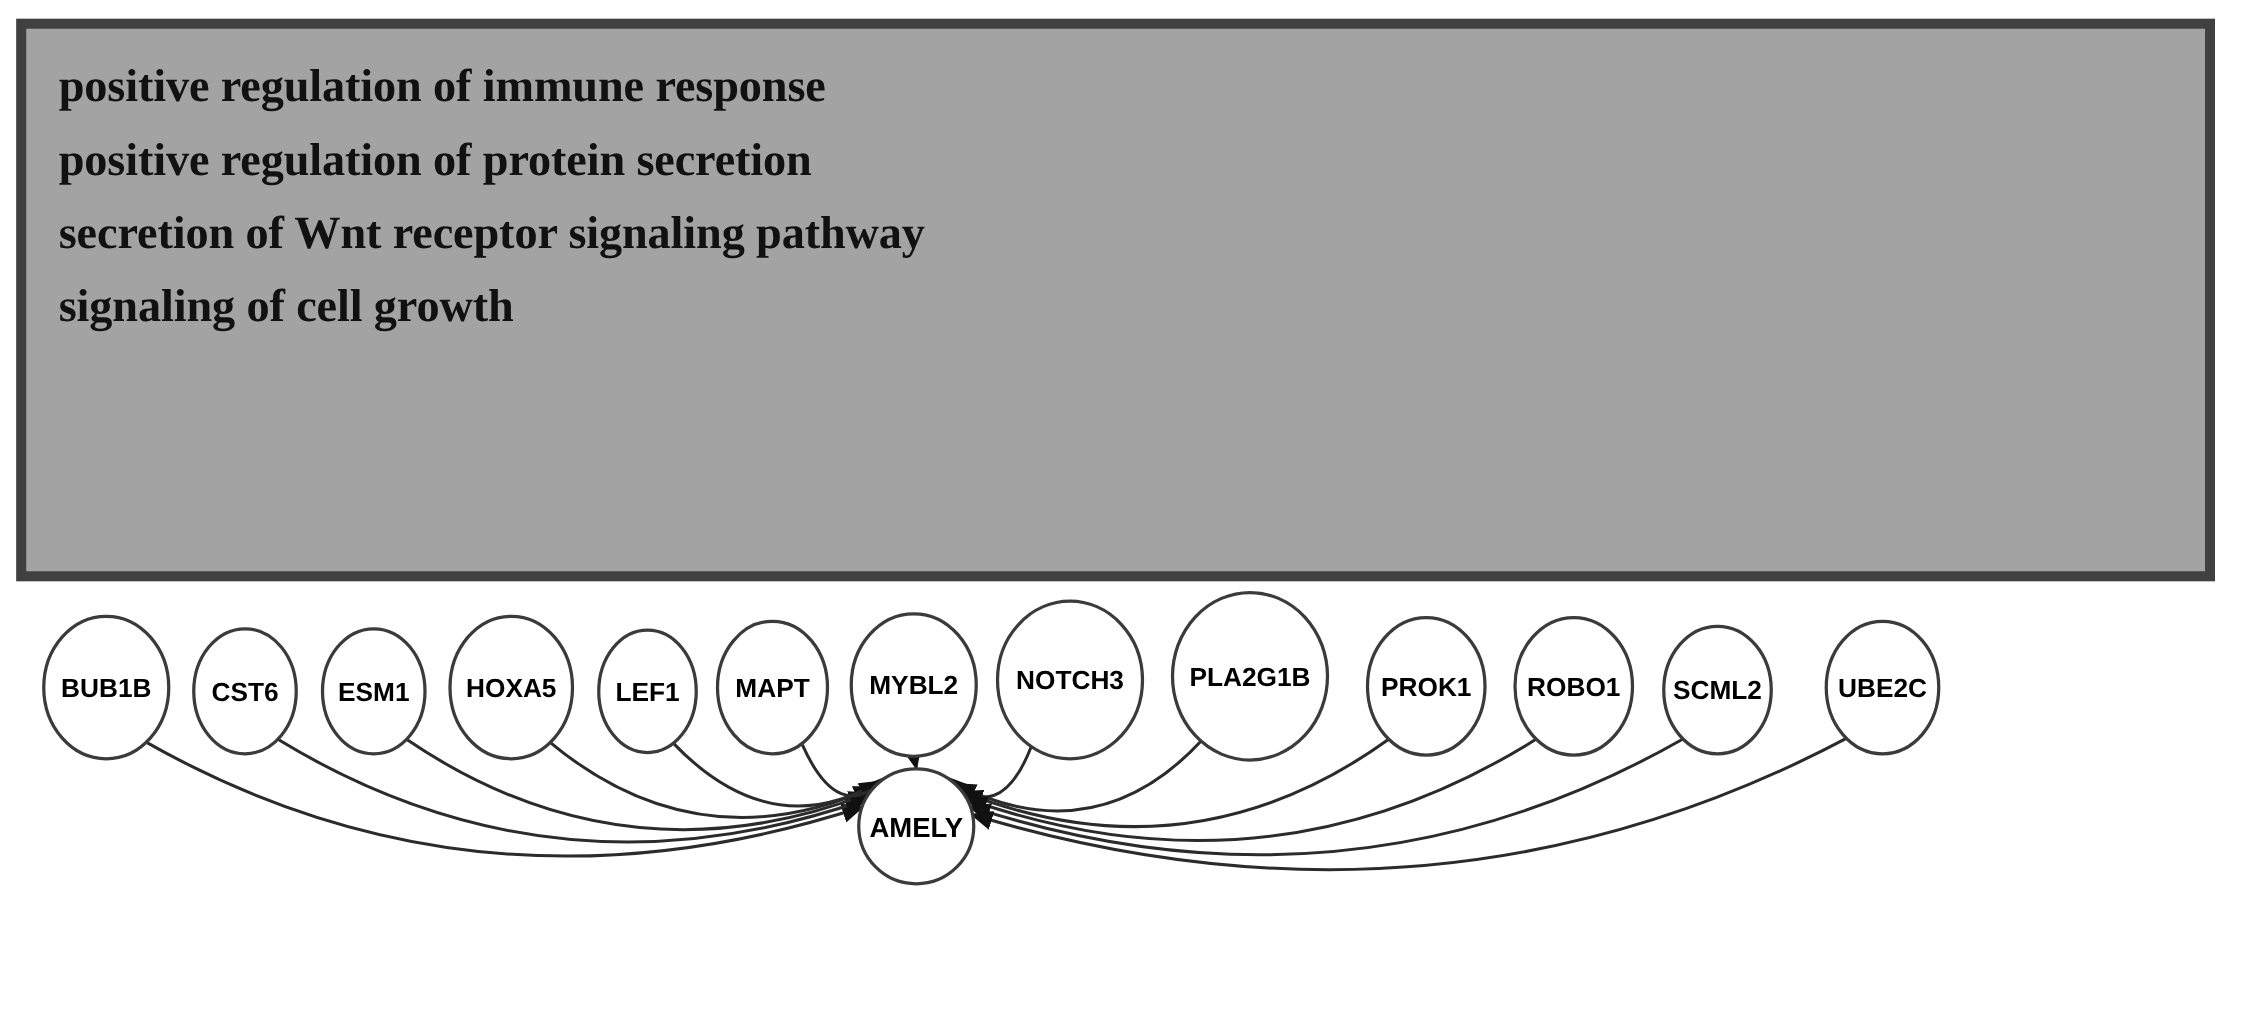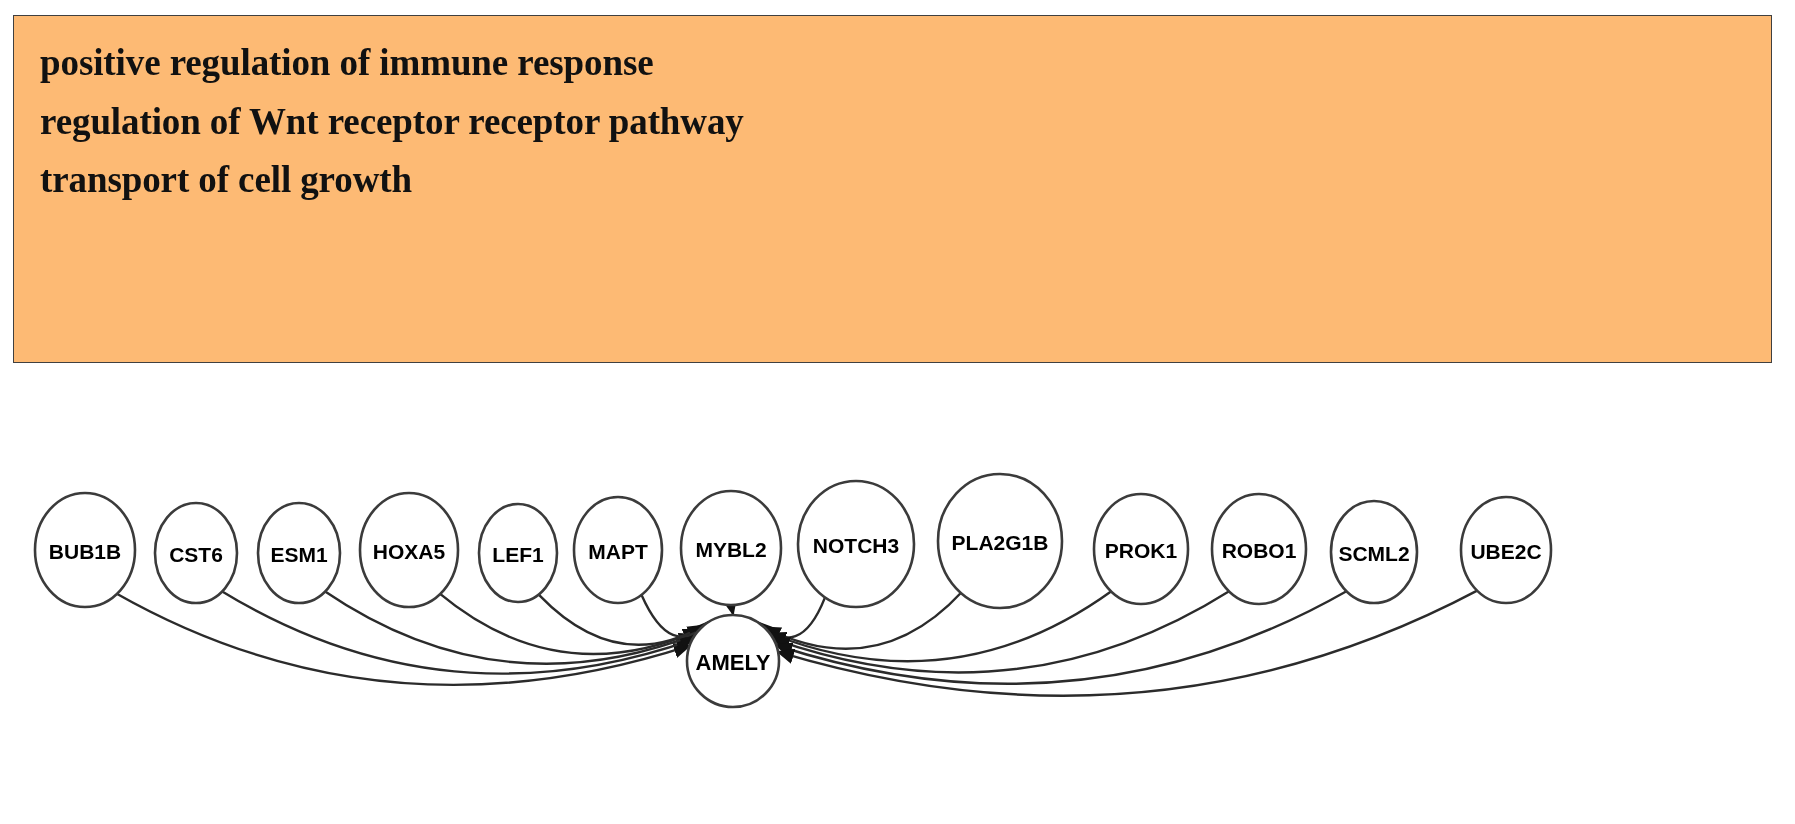--- a/index.html
+++ b/index.html
@@ -21,24 +21,24 @@
     height: 824px;
     background: #ffffff;
   }
 
   
   #go-term-box {
     position: absolute;
     left: 13px;
     top: 15px;
     width: 1759px;
-    height: 348px;
+    height: 450px;
     box-sizing: border-box;
-    border: 1px solid #404040;
-    background: #fdba74;
+    border: 8px solid #404040;
+    background: #a3a3a3;
   }
   #go-term-list {
     list-style: none;
     margin: 0;
     padding: 18px 0 0 26px;
   }
   #go-term-list li {
     font-family: "Liberation Serif", serif;
     font-weight: 700;
     font-size: 37px;
@@ -80,22 +80,23 @@
   }
 </style>
 </head>
 <body>
 
 <div id="page">
 
   <div id="go-term-box">
     <ul id="go-term-list">
       <li>positive regulation of immune response</li>
-      <li>regulation of Wnt receptor receptor pathway</li>
-      <li>transport of cell growth</li>
+      <li>positive regulation of protein secretion</li>
+      <li>secretion of Wnt receptor signaling pathway</li>
+      <li>signaling of cell growth</li>
     </ul>
   </div>
 
   <svg id="network-graph" viewBox="0 0 1795 359" width="1795" height="359">
     <defs>
       <marker id="arrowhead" markerWidth="7.5" markerHeight="6.5" refX="6.6" refY="3.25" orient="auto" markerUnits="strokeWidth">
         <path d="M0,0 L7.5,3.25 L0,6.5 z" fill="#111111"></path>
       </marker>
     </defs>
     <g id="edge-layer">

